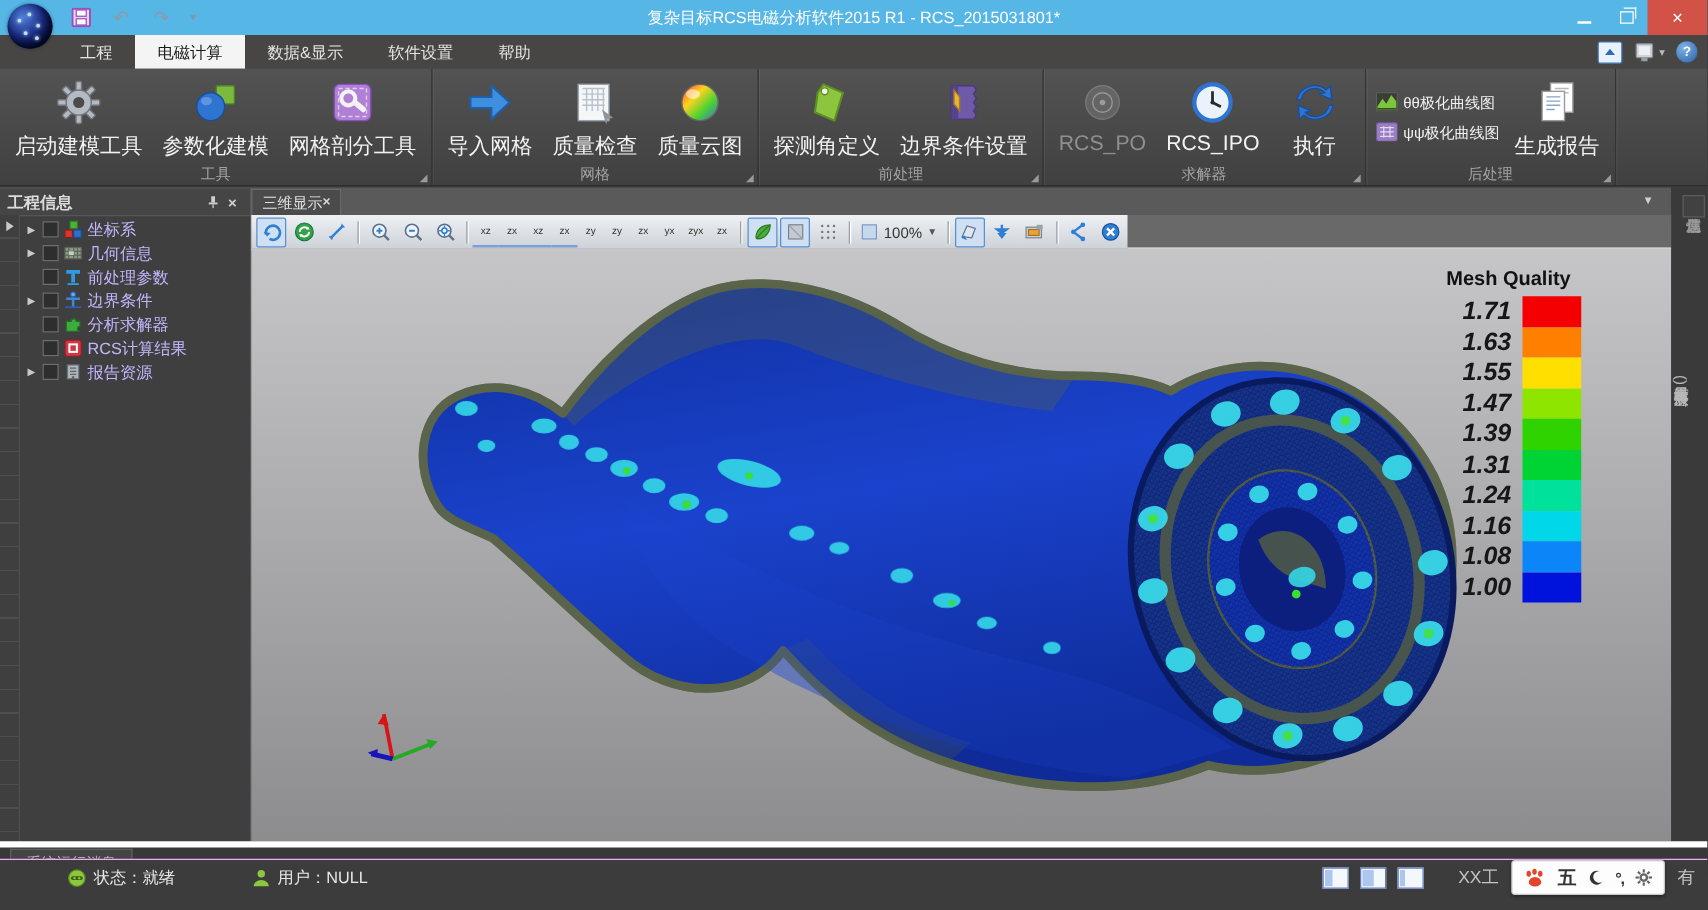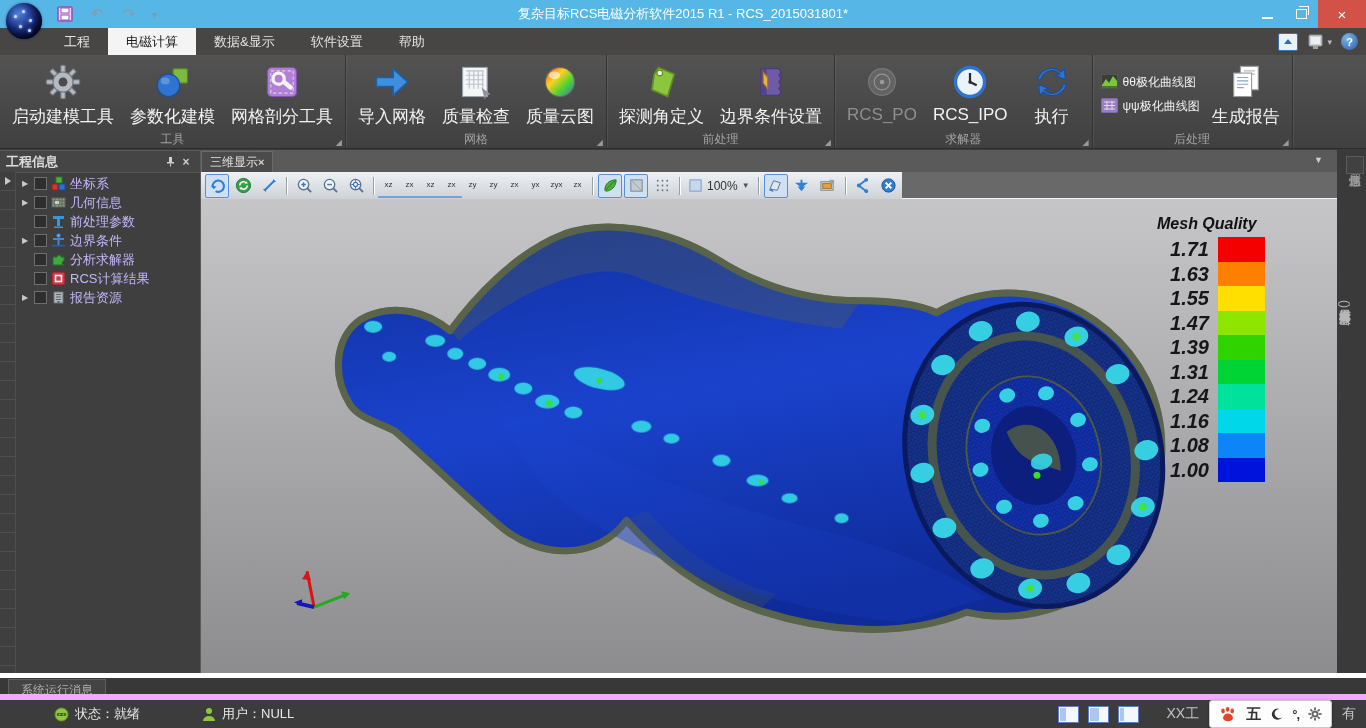--- a/index.html
+++ b/index.html
@@ -75,33 +75,33 @@
   .tsep{width:1px;height:18px;background:#9aa0a8;margin:0 4px;box-shadow:1px 0 0 #fff;flex:none}
   .viewbtn{width:21px;height:22px;font-size:8px;color:#333;display:flex;align-items:center;justify-content:center;cursor:pointer;border-bottom:2px solid transparent;flex:none}
   .viewbtn.u{border-bottom-color:#7aa0d8}
   .zoomctl{display:flex;align-items:center;gap:4px;padding:0 4px;cursor:pointer;flex:none}
   .zoomctl .zval{font-size:12px;color:#333}
   .zoomctl .zdrop{font-size:8px;color:#555}
   .canvas{position:absolute;left:0;top:49px;right:0;bottom:0;background:linear-gradient(#c6c6c8,#8c8c8e);overflow:hidden;cursor:crosshair}
   .model{position:absolute;inset:0;width:100%;height:100%}
   
   .legend{position:absolute;top:16px;right:34px;width:150px}
-  .ltitle{font-size:16px;font-weight:bold;font-style:italic;color:#111;margin:0 0 4px 4px;white-space:nowrap}
+  .ltitle{font-size:16px;font-weight:bold;color:#111;margin:0 0 4px 4px;white-space:nowrap}
   .lrow{display:flex;align-items:center;height:24.5px}
   .lval{width:56px;text-align:right;padding-right:9px;font-size:20px;font-weight:bold;font-style:italic;color:#161616;line-height:1}
   .lswatch{width:47px;height:24.5px;flex:none}
   
   .rail{position:absolute;right:0;top:150px;width:29px;bottom:50px;background:#3a3a3a}
   .attr-tab{position:absolute;right:2px;top:6px;width:16px;padding:8px 0;background:#414141;border:1px solid #5c5c5c;color:#9c9c9c;font-size:12px;writing-mode:vertical-rl;text-align:center;cursor:pointer}
   .result-tab{position:absolute;left:1px;top:150px;width:15px;color:#b8b8b8;font-size:12px;writing-mode:vertical-rl;white-space:nowrap;cursor:pointer}
   
   .msgstrip{position:absolute;left:0;right:0;bottom:28px;height:22px;background:#383838;border-top:5px solid #ffffff}
   .msgtab{position:absolute;left:8px;top:1px;height:20px;padding:0 12px;background:#444;border:1px solid #5f5f5f;border-bottom:none;display:flex;align-items:center;color:#b2b2b2;font-size:12px;cursor:pointer}
   
-  .statusbar{position:absolute;left:0;right:0;bottom:0;height:28px;background:#3c3c3c;border-top:6px solid #f0abfc;display:flex;align-items:center;color:#e8e8e8;font-size:13px}
+  .statusbar{position:absolute;left:0;right:0;bottom:12px;height:28px;background:#3c3c3c;border-top:1px solid #f0abfc;display:flex;align-items:center;color:#e8e8e8;font-size:13px}
   .st-item{display:flex;align-items:center;gap:6px}
   .st-status{margin-left:54px}
   .st-user{margin-left:62px}
   .st-right{margin-left:auto;display:flex;align-items:center;gap:10px;padding-right:10px;position:relative}
   .laybtns{display:flex;gap:9px;margin-right:18px}
   .laybtn{width:19px;height:15px;border:1px solid #5d7cc4;background:#f4f7fb;position:relative;cursor:pointer}
   .laybtn i{position:absolute;background:#adc6ee}
   .lb1 i{left:1px;top:1px;bottom:1px;width:6px}
   .lb2 i{left:1px;top:1px;bottom:1px;width:9px}
   .lb3 i{left:1px;top:1px;bottom:1px;width:4px}

